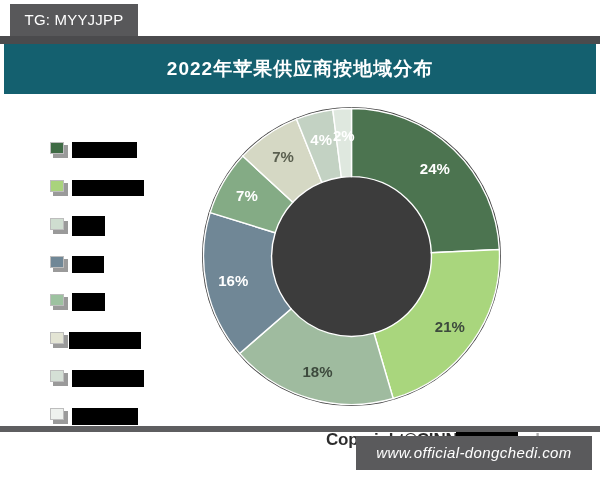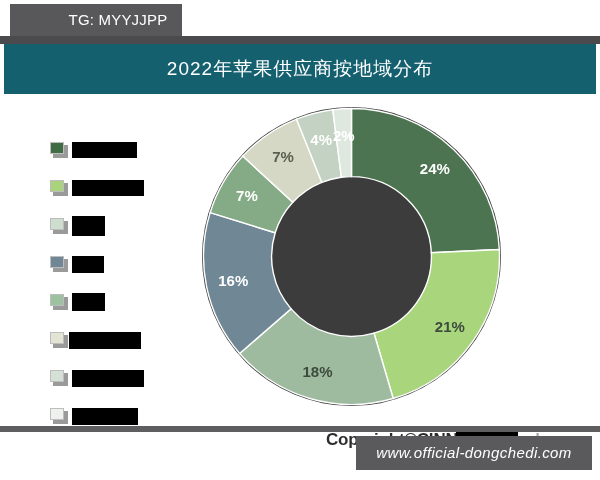--- a/index.html
+++ b/index.html
@@ -28,21 +28,20 @@
     top: 4px;
     width: 128px;
     height: 32px;
     background: #58585a;
     color: #ffffff;
     font-size: 15px;
     line-height: 32px;
     text-align: center;
     letter-spacing: 0.2px;
     z-index: 30;
-    padding-left: 44px;
   }
 
   
   .card {
     position: absolute;
     left: 0;
     top: 36px;
     width: 600px;
     height: 384px;
     background: #ffffff;
@@ -65,21 +64,21 @@
     height: 50px;
     background: #14606f;
     display: flex;
     align-items: center;
     justify-content: center;
     box-sizing: border-box;
   }
   .title-bar .title-text {
     color: #ffffff;
     font-size: 19px;
-    font-weight: normal;
+    font-weight: bold;
     letter-spacing: 1px;
     white-space: nowrap;
   }
 
   .plot-area {
     position: absolute;
     left: 4px;
     top: 58px;
     width: 592px;
     height: 322px;

